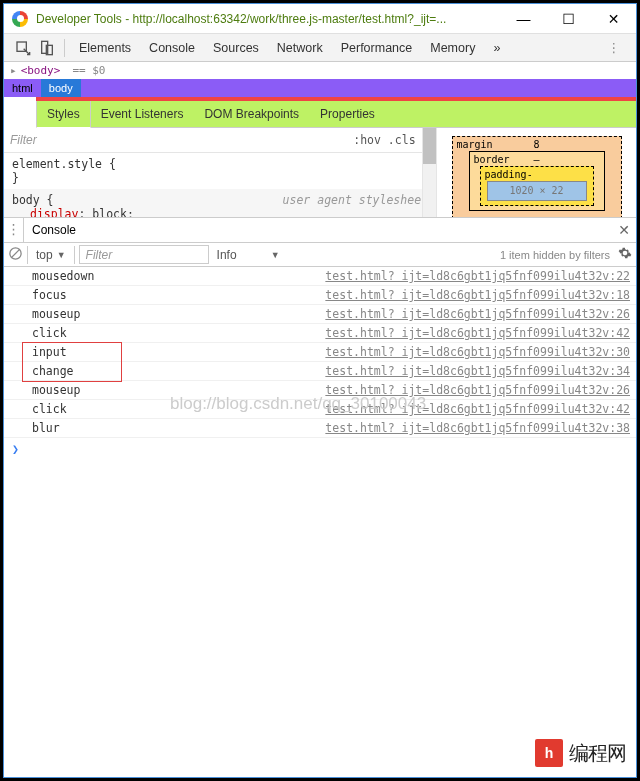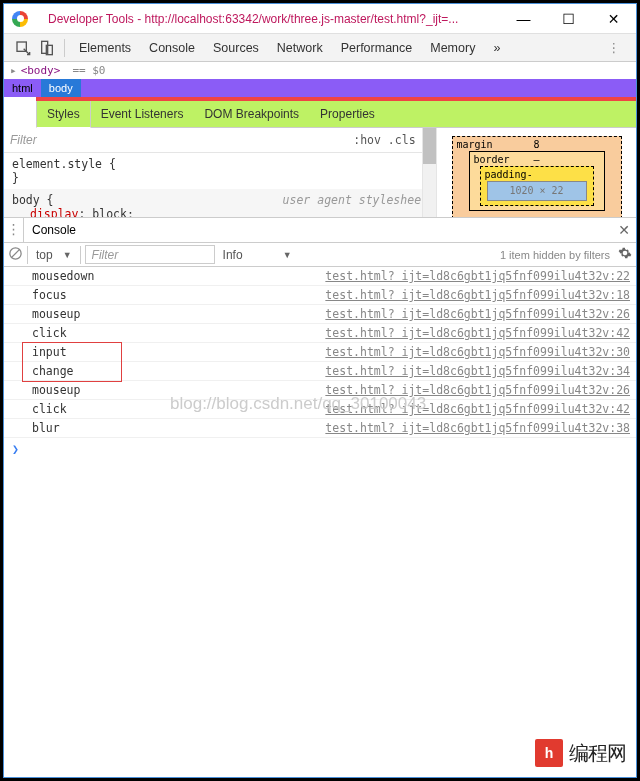--- a/index.html
+++ b/index.html
@@ -1,21 +1,21 @@
 <!DOCTYPE html>
 <html><head>
 <meta charset="utf-8">
 <style>
 * { box-sizing: border-box; margin: 0; padding: 0; }
 body { font-family: "Segoe UI", Arial, sans-serif; font-size: 12px; width: 640px; height: 781px; background: #000; overflow: hidden; }
 .window { width: 634px; height: 775px; background: #fff; border: 1px solid #4a90d9; margin: 3px; display: flex; flex-direction: column; }
 .titlebar { height: 30px; background: #fff; display: flex; align-items: center; border-bottom: 1px solid #e0e0e0; }
 .titlebar-icon { width: 16px; height: 16px; margin: 0 8px; border-radius: 8px; background: conic-gradient(#ea4335 0 90deg, #fbbc05 90deg 180deg, #34a853 180deg 270deg, #4285f4 270deg); position: relative; }
 .titlebar-icon::after { content: ""; position: absolute; width: 7px; height: 7px; background: #fff; border-radius: 4px; top: 4.5px; left: 4.5px; }
-.titlebar-text { flex: 1; font-size: 12px; color: #be185d; white-space: nowrap; overflow: hidden; text-overflow: ellipsis; margin-left: 12px; }
+.titlebar-text { flex: 1; font-size: 12px; color: #4d7c0f; white-space: nowrap; overflow: hidden; text-overflow: ellipsis; }
 .titlebar-controls { display: flex; }
 .titlebar-controls div { width: 45px; height: 29px; font-size: 14px; color: #000; display: flex; align-items: center; justify-content: center; }
 
 .tabbar { height: 28px; background: #f3f3f3; display: flex; align-items: center; border-bottom: 1px solid #ccc; padding: 0 8px; gap: 2px; }
 .tab-icon { width: 22px; height: 22px; display: flex; align-items: center; justify-content: center; color: #555; }
 .tab-icon svg { width: 16px; height: 16px; }
 .tab-divider { width: 1px; height: 18px; background: #ccc; margin: 0 4px; }
 .tab-item { font-size: 12.5px; color: #333; padding: 0 8px; height: 100%; display: flex; align-items: center; }
 
 .crumbbar { display: flex; align-items: center; padding: 2px 6px; font-size: 11px; font-family: Consolas, monospace; color: #888; gap: 4px; }
@@ -57,21 +57,21 @@
 .styles-area .vscroll .thumb { width:100%; height:40%; background:#c1c1c1; }
 
 .console-header { display: flex; align-items: center; border-bottom: 1px solid #ccc; }
 .console-header .dots { width: 20px; text-align: center; color: #888; font-size: 14px; border-right: 1px solid #ccc; height: 24px; line-height: 22px; }
 .console-header .lbl { flex: 1; padding: 4px 8px; border-bottom: 1px solid #fff; font-size: 12px; }
 .console-header .close { width: 24px; text-align: center; color: #666; font-size: 14px; }
 
 .console-filters { display: flex; align-items: center; border-bottom: 1px solid #ccc; padding: 2px 4px; gap: 4px; font-size: 12px; color: #555; }
 .cf-nosign svg { width: 15px; height: 15px; }
 .cf-sep { width: 1px; height: 18px; background: #ccc; }
-.cf-drop { display: flex; align-items: center; gap: 10px; padding: 2px 4px; }
+.cf-drop { display: flex; align-items: center; gap: 4px; padding: 2px 4px; }
 .cf-drop .tri { font-size: 9px; color: #666; }
 .cf-filter-input { border: 1px solid #ccc; padding: 1px 6px; font-size: 12px; height: 19px; width: 130px; color: #999; font-style: italic; line-height: 16px; }
 .cf-right { flex: 1; text-align: right; color: #888; font-size: 11px; padding-right: 4px; }
 .cf-gear svg { width: 14px; height: 14px; fill: #666; }
 
 .console-body { flex: 1; overflow: auto; font-family: Consolas, monospace; font-size: 11.5px; position: relative; }
 .log-row { display: flex; padding: 2px 6px 2px 28px; border-bottom: 1px solid #f0f0f0; }
 .log-row .msg { flex: 1; color: #333; }
 .log-row .src { color: #888; text-decoration: underline; }
 .highlight-box { position: absolute; border: 1px solid #e04040; left: 18px; top: 75px; width: 100px; height: 40px; pointer-events: none; }

